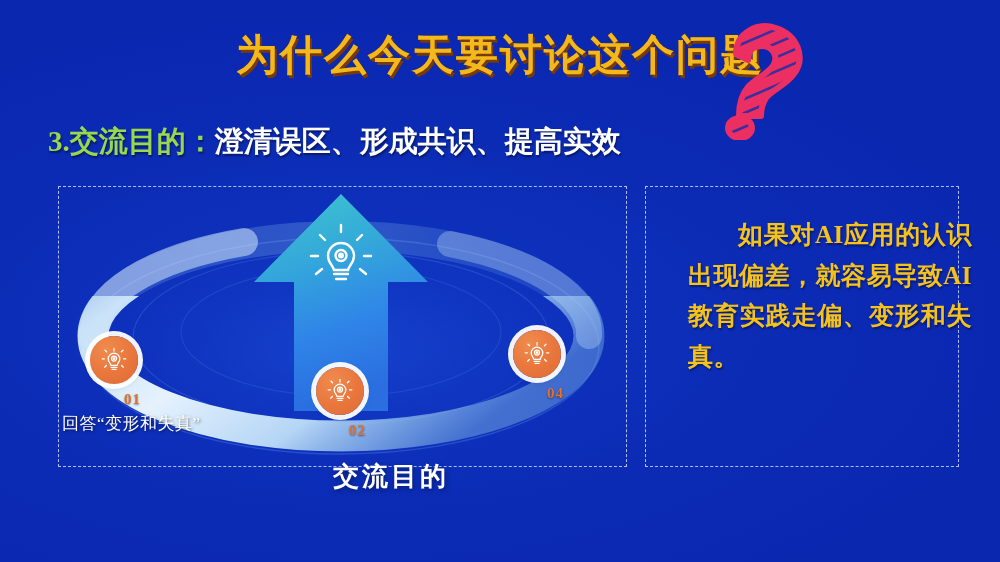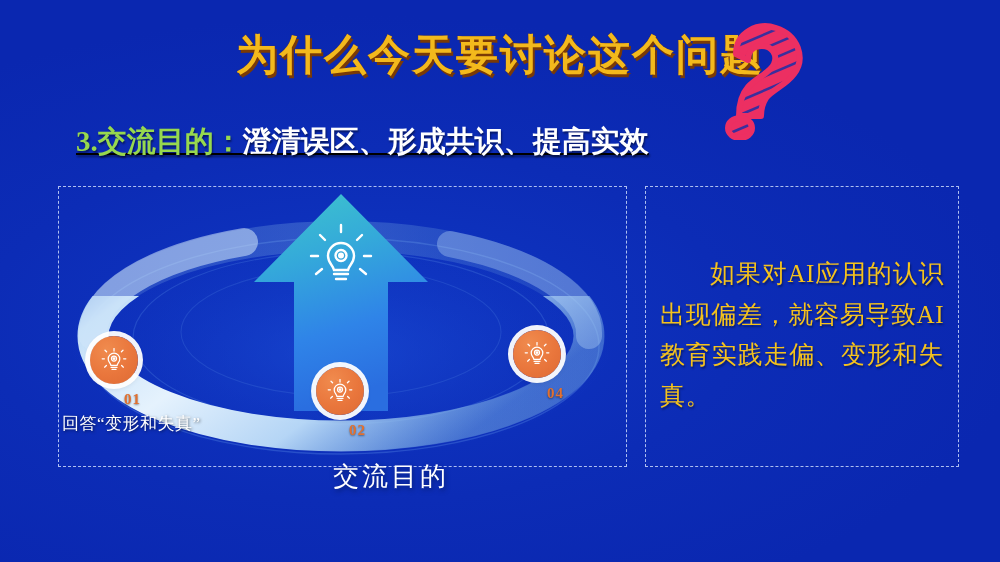--- a/index.html
+++ b/index.html
@@ -26,46 +26,44 @@
     white-space:nowrap;
   }
 
   
   #qmark{
     position:absolute;left:706px;top:18px;width:108px;height:122px;
   }
 
   
   #subtitle{
-    position:absolute;left:76px;top:122px;
+    position:absolute;left:48px;top:122px;
     font-size:29px;font-weight:bold;white-space:nowrap;
     text-shadow:1px 2px 2px rgba(0,0,0,.45);
-    text-decoration:underline;
   }
   #subtitle .num{color:#97d84e;}
   #subtitle .rest{color:#ffffff;}
 
   
   .panel{
     position:absolute;
     border:1.6px dashed rgba(215,228,255,.80);
   }
   #left-panel{left:58px;top:186px;width:567px;height:279px;}
   #right-panel{left:645px;top:186px;width:312px;height:279px;}
 
   
   #quote{
-    position:absolute;left:660px;top:215px;width:284px;
-    font-size:25px;font-weight:normal;line-height:1.62;
+    position:absolute;left:688px;top:215px;width:284px;
+    font-size:25px;font-weight:bold;line-height:1.62;
     color:#f5c21c;
     text-indent:2em;
     text-align:justify;
     text-shadow:1px 2px 2px rgba(0,0,0,.40);
     letter-spacing:.5px;
-    margin-top:39px;
   }
 
   
   #diagram{position:absolute;left:58px;top:186px;width:567px;height:279px;}
   #diagram svg{display:block;}
 
   .node{
     position:absolute;width:48px;height:48px;border-radius:50%;
     background:radial-gradient(circle at 35% 28%, #f08b4e 0%, #e9763c 55%, #dd6a34 100%);
     box-shadow:0 0 0 5px rgba(255,255,255,.94), 0 2px 7px rgba(0,0,0,.28);
@@ -80,21 +78,21 @@
     padding-left:16px;
   }
   .nodelabel{
     position:absolute;font-size:17px;color:#ffffff;white-space:nowrap;
     text-shadow:1px 1px 3px rgba(0,0,0,.55);
     letter-spacing:.5px;
   }
 
   #center-label{
     position:absolute;left:243px;top:273px;width:180px;text-align:center;
-    font-size:26px;font-weight:normal;color:#ffffff;letter-spacing:3px;
+    font-size:26px;font-weight:bold;color:#ffffff;letter-spacing:3px;
     text-shadow:1px 2px 5px rgba(0,20,70,.65);
   }
 </style>
 </head>
 <body>
 
 <div id="slide">
 
   <div id="title">为什么今天要讨论这个问题</div>
 

